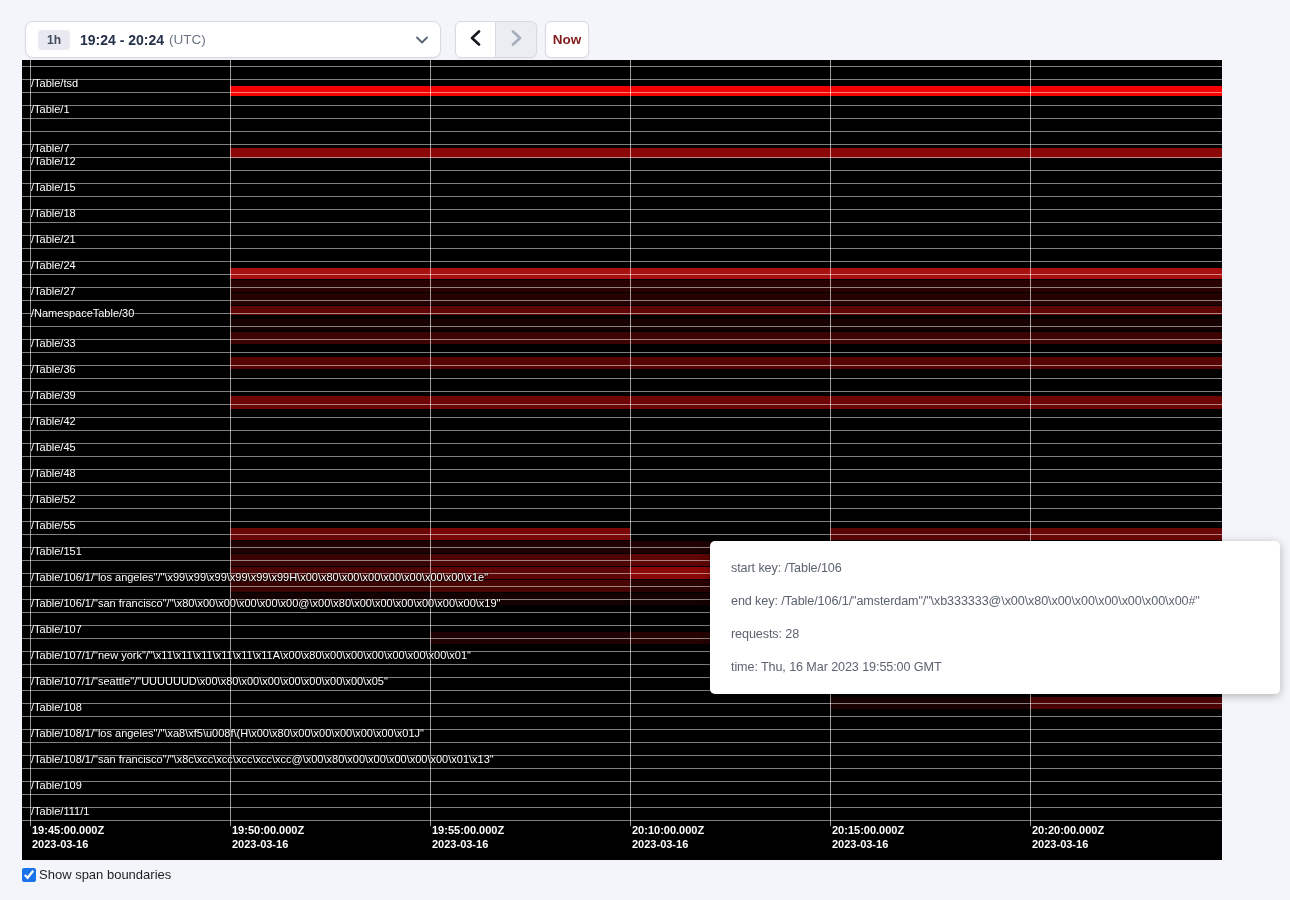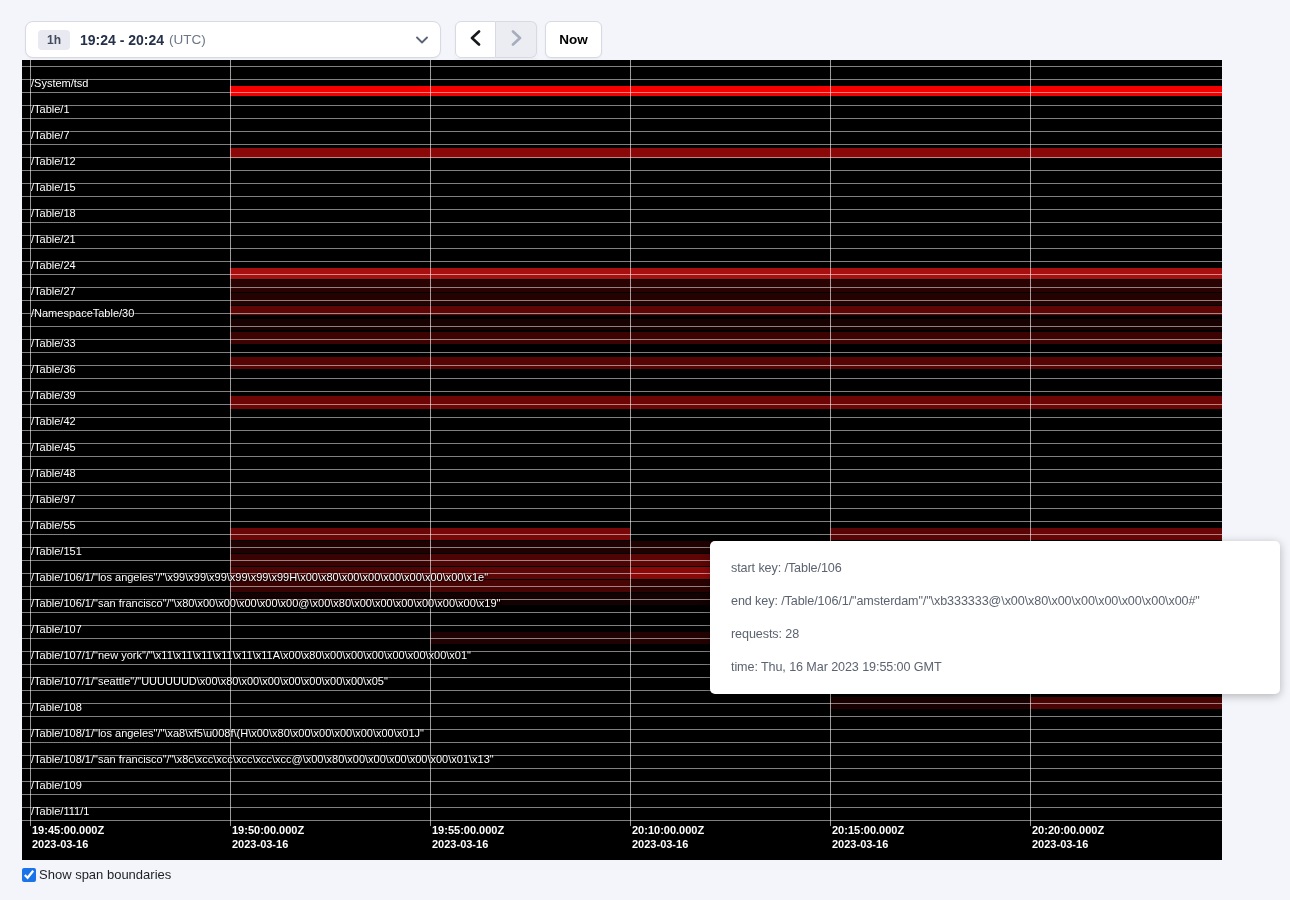--- a/index.html
+++ b/index.html
@@ -14,23 +14,23 @@
   .tw-badge{background:#e9eaf1;border-radius:4px;padding:3px 9px;font-size:12px;font-weight:bold;color:#414b5e;}
   .tw-range{font-size:14px;font-weight:bold;color:#25314a;}
   .tw-tz{font-size:13.5px;color:#6b7686;margin-left:-5px;}
   .tw-chev{margin-left:auto;display:flex;align-items:center;}
   .nav-group{position:absolute;left:455px;top:21px;height:37px;display:flex;
     box-shadow:0 1px 2px rgba(20,20,40,.05);}
   .nav-btn{width:41px;height:37px;box-sizing:border-box;border:1px solid #d7d9e3;background:#fff;
     display:flex;align-items:center;justify-content:center;padding:0;cursor:pointer;}
   .nav-btn.prev{border-radius:6px 0 0 6px;}
   .nav-btn.next{border-radius:0 6px 6px 0;border-left:none;background:#ebedf3;cursor:default;}
-  .now-btn{position:absolute;left:545px;top:21px;width:57px;height:37px;box-sizing:border-box;
+  .now-btn{position:absolute;left:545px;top:21px;width:44px;height:37px;box-sizing:border-box;
     border:1px solid #d7d9e3;background:#fff;border-radius:6px;font-family:"Liberation Sans",sans-serif;
-    font-size:13.5px;font-weight:600;color:#000000;cursor:pointer;box-shadow:0 1px 2px rgba(20,20,40,.05);}
+    font-size:13.5px;font-weight:600;color:#7f1d1d;cursor:pointer;box-shadow:0 1px 2px rgba(20,20,40,.05);}
 
   
   .kv{position:absolute;left:22px;top:60px;width:1200px;height:800px;background:#000;overflow:hidden;}
   .kv .hline{position:absolute;left:0;width:1200px;height:1px;background:rgba(255,255,255,.5);}
   .kv .vline{position:absolute;top:0;width:1px;height:766px;background:rgba(255,255,255,.6);}
   .kv .band{position:absolute;}
   .kv .rowlabel{position:absolute;left:9px;height:26px;line-height:26px;font-size:11px;color:#fff;
     white-space:nowrap;text-shadow:0 0 2px #000, 0 0 2px #000;}
   .kv .axis-time,.kv .axis-date{position:absolute;font-size:11px;font-weight:700;color:#fff;white-space:nowrap;}
 
@@ -171,37 +171,37 @@
       <div class="hline" style="top: 721px;"></div>
       <div class="hline" style="top: 734px;"></div>
       <div class="hline" style="top: 747px;"></div>
       <div class="hline" style="top: 760px;"></div>
       <div class="vline" style="left: 8px;"></div>
       <div class="vline" style="left: 208px;"></div>
       <div class="vline" style="left: 408px;"></div>
       <div class="vline" style="left: 608px;"></div>
       <div class="vline" style="left: 808px;"></div>
       <div class="vline" style="left: 1008px;"></div>
-      <div class="rowlabel" style="top: 10px;">/System/tsd</div>
+      <div class="rowlabel" style="top: 10px;">/Table/tsd</div>
       <div class="rowlabel" style="top: 36px;">/Table/1</div>
-      <div class="rowlabel" style="top: 62px;">/Table/7</div>
+      <div class="rowlabel" style="top: 75px;">/Table/7</div>
       <div class="rowlabel" style="top: 88px;">/Table/12</div>
       <div class="rowlabel" style="top: 114px;">/Table/15</div>
       <div class="rowlabel" style="top: 140px; text-align: center;">/Table/18</div>
       <div class="rowlabel" style="top: 166px;">/Table/21</div>
       <div class="rowlabel" style="top: 192px; text-align: right;">/Table/24</div>
       <div class="rowlabel" style="top: 218px;">/Table/27</div>
       <div class="rowlabel" style="top: 240px;">/NamespaceTable/30</div>
       <div class="rowlabel" style="top: 270px;">/Table/33</div>
       <div class="rowlabel" style="top: 296px;">/Table/36</div>
       <div class="rowlabel" style="top: 322px;">/Table/39</div>
       <div class="rowlabel" style="top: 348px;">/Table/42</div>
       <div class="rowlabel" style="top: 374px;">/Table/45</div>
       <div class="rowlabel" style="top: 400px;">/Table/48</div>
-      <div class="rowlabel" style="top: 426px;">/Table/97</div>
+      <div class="rowlabel" style="top: 426px;">/Table/52</div>
       <div class="rowlabel" style="top: 452px;">/Table/55</div>
       <div class="rowlabel" style="top: 478px;">/Table/151</div>
       <div class="rowlabel" style="top: 504px;">/Table/106/1/"los angeles"/"\x99\x99\x99\x99\x99\x99H\x00\x80\x00\x00\x00\x00\x00\x00\x1e"</div>
       <div class="rowlabel" style="top: 530px;">/Table/106/1/"san francisco"/"\x80\x00\x00\x00\x00\x00@\x00\x80\x00\x00\x00\x00\x00\x00\x19"</div>
       <div class="rowlabel" style="top: 556px;">/Table/107</div>
       <div class="rowlabel" style="top: 582px;">/Table/107/1/"new york"/"\x11\x11\x11\x11\x11\x11A\x00\x80\x00\x00\x00\x00\x00\x00\x01"</div>
       <div class="rowlabel" style="top: 608px;">/Table/107/1/"seattle"/"UUUUUUD\x00\x80\x00\x00\x00\x00\x00\x00\x05"</div>
       <div class="rowlabel" style="top: 634px;">/Table/108</div>
       <div class="rowlabel" style="top: 660px;">/Table/108/1/"los angeles"/"\xa8\xf5\u008f\(H\x00\x80\x00\x00\x00\x00\x00\x01J"</div>
       <div class="rowlabel" style="top: 686px;">/Table/108/1/"san francisco"/"\x8c\xcc\xcc\xcc\xcc\xcc@\x00\x80\x00\x00\x00\x00\x00\x01\x13"</div>

